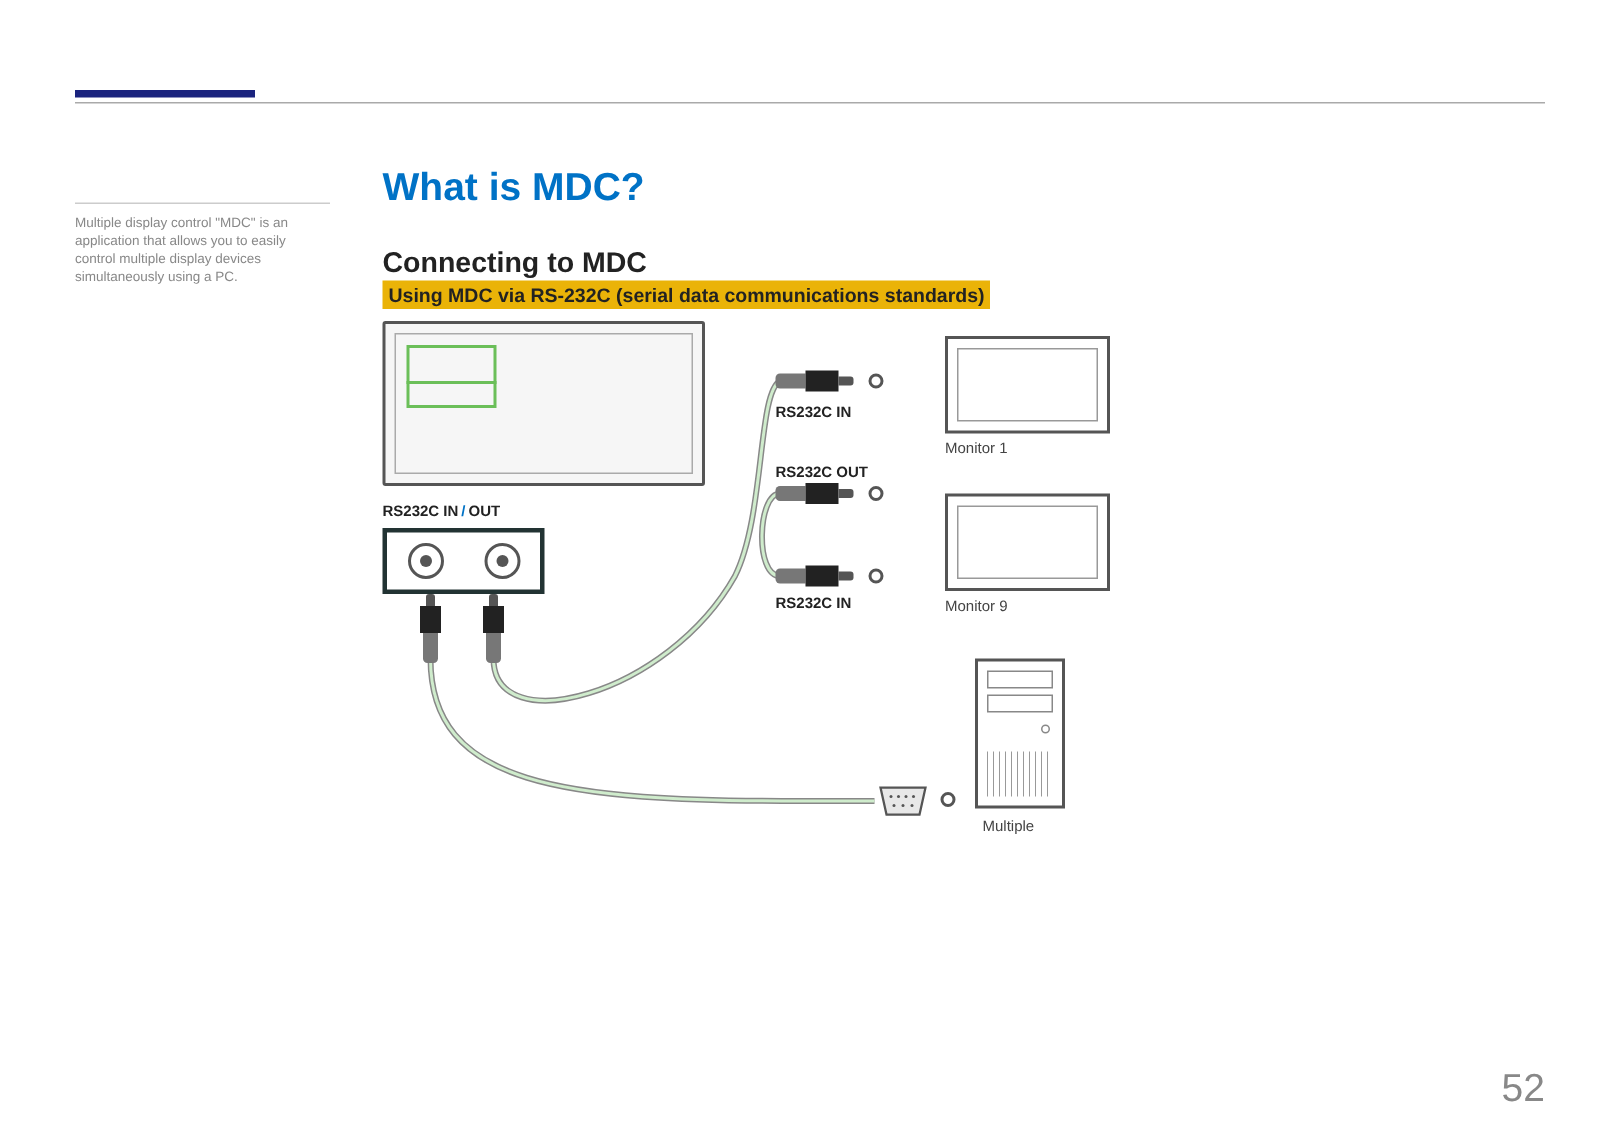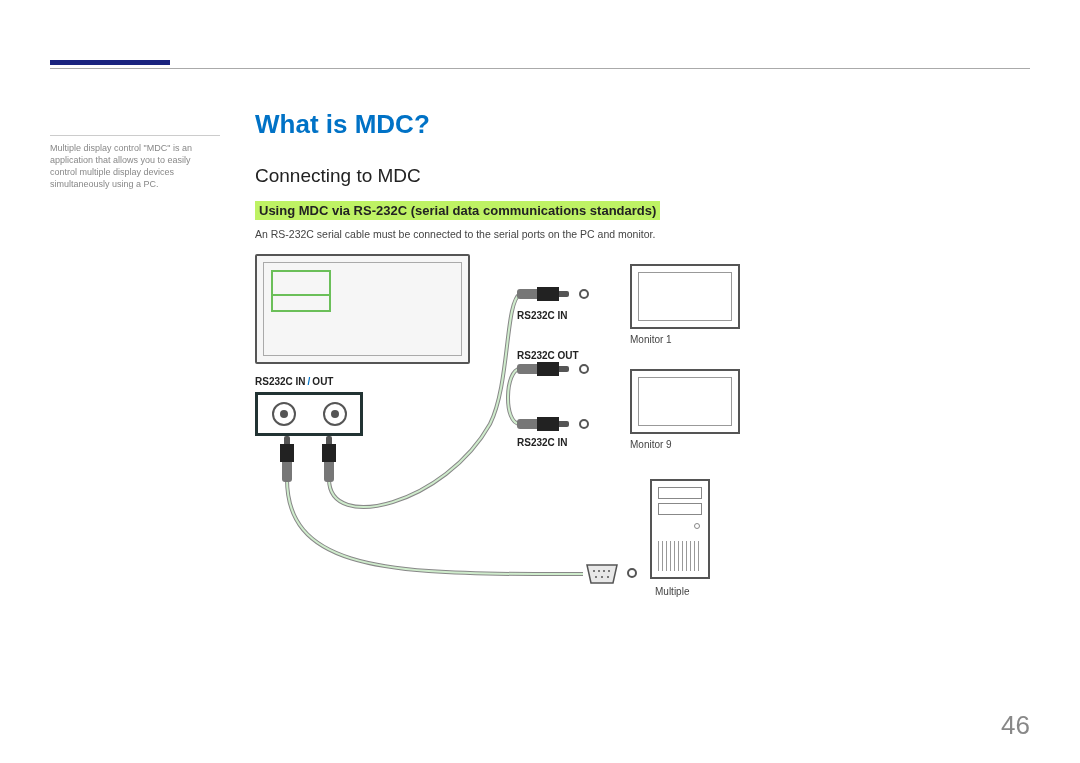--- a/index.html
+++ b/index.html
@@ -4,22 +4,22 @@
 <style>
   * { box-sizing: border-box; margin: 0; padding: 0; }
   html, body { width: 1080px; height: 763px; background: #fff; font-family: "Segoe UI", Arial, sans-serif; color: #333; }
   .page { position: relative; width: 1080px; height: 763px; padding: 40px 50px 30px 50px; }
   .top-accent { position: absolute; top: 60px; left: 50px; width: 120px; height: 5px; background: #1a237e; }
   .top-rule { position: absolute; top: 68px; left: 50px; right: 50px; border-top: 1px solid #aaa; }
   .content { position: absolute; top: 95px; left: 50px; right: 50px; bottom: 40px; }
   .side-note { position: absolute; top: 40px; left: 0; width: 170px; font-size: 9px; line-height: 1.35; color: #888; border-top: 1px solid #ccc; padding-top: 6px; }
   .main { position: absolute; top: 14px; left: 205px; right: 0; }
   h1.title { color: #0072c6; font-size: 26px; font-weight: 600; margin-bottom: 25px; }
-  h2.sub { color: #222; font-size: 19px; font-weight: 400; margin-bottom: 14px; }
-  h3.hl { background: #bef264; color: #222; font-size: 13px; font-weight: 700; display: inline-block; padding: 2px 4px; margin-bottom: 8px; }
+  h2.sub { color: #222; font-size: 19px; font-weight: 700; }
+  h3.hl { background: #eab308; color: #222; font-size: 13px; font-weight: 700; display: inline-block; padding: 2px 4px; margin-bottom: 8px; }
   p.body { font-size: 10.5px; color: #444; margin-bottom: 14px; }
   .diagram { position: relative; width: 640px; height: 380px; }
   .panel-back { position: absolute; top: 0; left: 0; width: 215px; height: 110px; border: 2px solid #555; border-radius: 2px; background: #f6f6f6; }
   .panel-back .inner { position: absolute; top: 6px; left: 6px; right: 6px; bottom: 6px; border: 1px solid #aaa; }
   .panel-back .green-box { position: absolute; top: 14px; left: 14px; width: 60px; height: 42px; border: 2px solid #6bbf59; }
   .panel-back .green-line { position: absolute; top: 38px; left: 14px; width: 60px; height: 2px; background: #6bbf59; }
   .jack-lbl { position: absolute; top: 122px; left: 0; font-size: 10px; font-weight: 700; color: #222; }
   .jack-lbl .slash { color: #0072c6; padding: 0 2px; }
   .jack-panel { position: absolute; top: 138px; left: 0; width: 108px; height: 44px; border: 3px solid #233; background: #fff; display: flex; justify-content: space-around; align-items: center; }
   .jack-ring { width: 24px; height: 24px; border: 2px solid #555; border-radius: 50%; display: flex; align-items: center; justify-content: center; }
@@ -61,21 +61,20 @@
     <div class="side-note">Multiple display control "MDC" is an application that allows you to easily control multiple display devices simultaneously using a PC.</div>
 
     <div class="main">
 
       <h1 class="title">What is MDC?</h1>
 
       <h2 class="sub">Connecting to MDC</h2>
 
       <h3 class="hl">Using MDC via RS-232C (serial data communications standards)</h3>
 
-      <p class="body">An RS-232C serial cable must be connected to the serial ports on the PC and monitor.</p>
 
       <div class="diagram">
 
         <svg class="cable">
 
           <path d="M32 225 C 32 310, 120 320, 280 320 L 328 320" stroke="#888" stroke-width="4" fill="none"></path>
           <path d="M32 225 C 32 310, 120 320, 280 320 L 328 320" stroke="#cfeccc" stroke-width="2" fill="none"></path>
 
           <path d="M74 225 C 74 280, 190 250, 235 170 C 255 130, 250 48, 265 40" stroke="#888" stroke-width="4" fill="none"></path>
           <path d="M74 225 C 74 280, 190 250, 235 170 C 255 130, 250 48, 265 40" stroke="#cfeccc" stroke-width="2" fill="none"></path>
@@ -159,14 +158,14 @@
           <div class="bay bay2"></div>
           <div class="btn"></div>
           <div class="vent"></div>
         </div>
         <div class="comp-lbl" style="top:332px; left:400px;">Multiple</div>
 
       </div>
     </div>
   </div>
 
-  <div class="page-num">46</div>
+  <div class="page-num">52</div>
 </div>
 
 </body></html>

